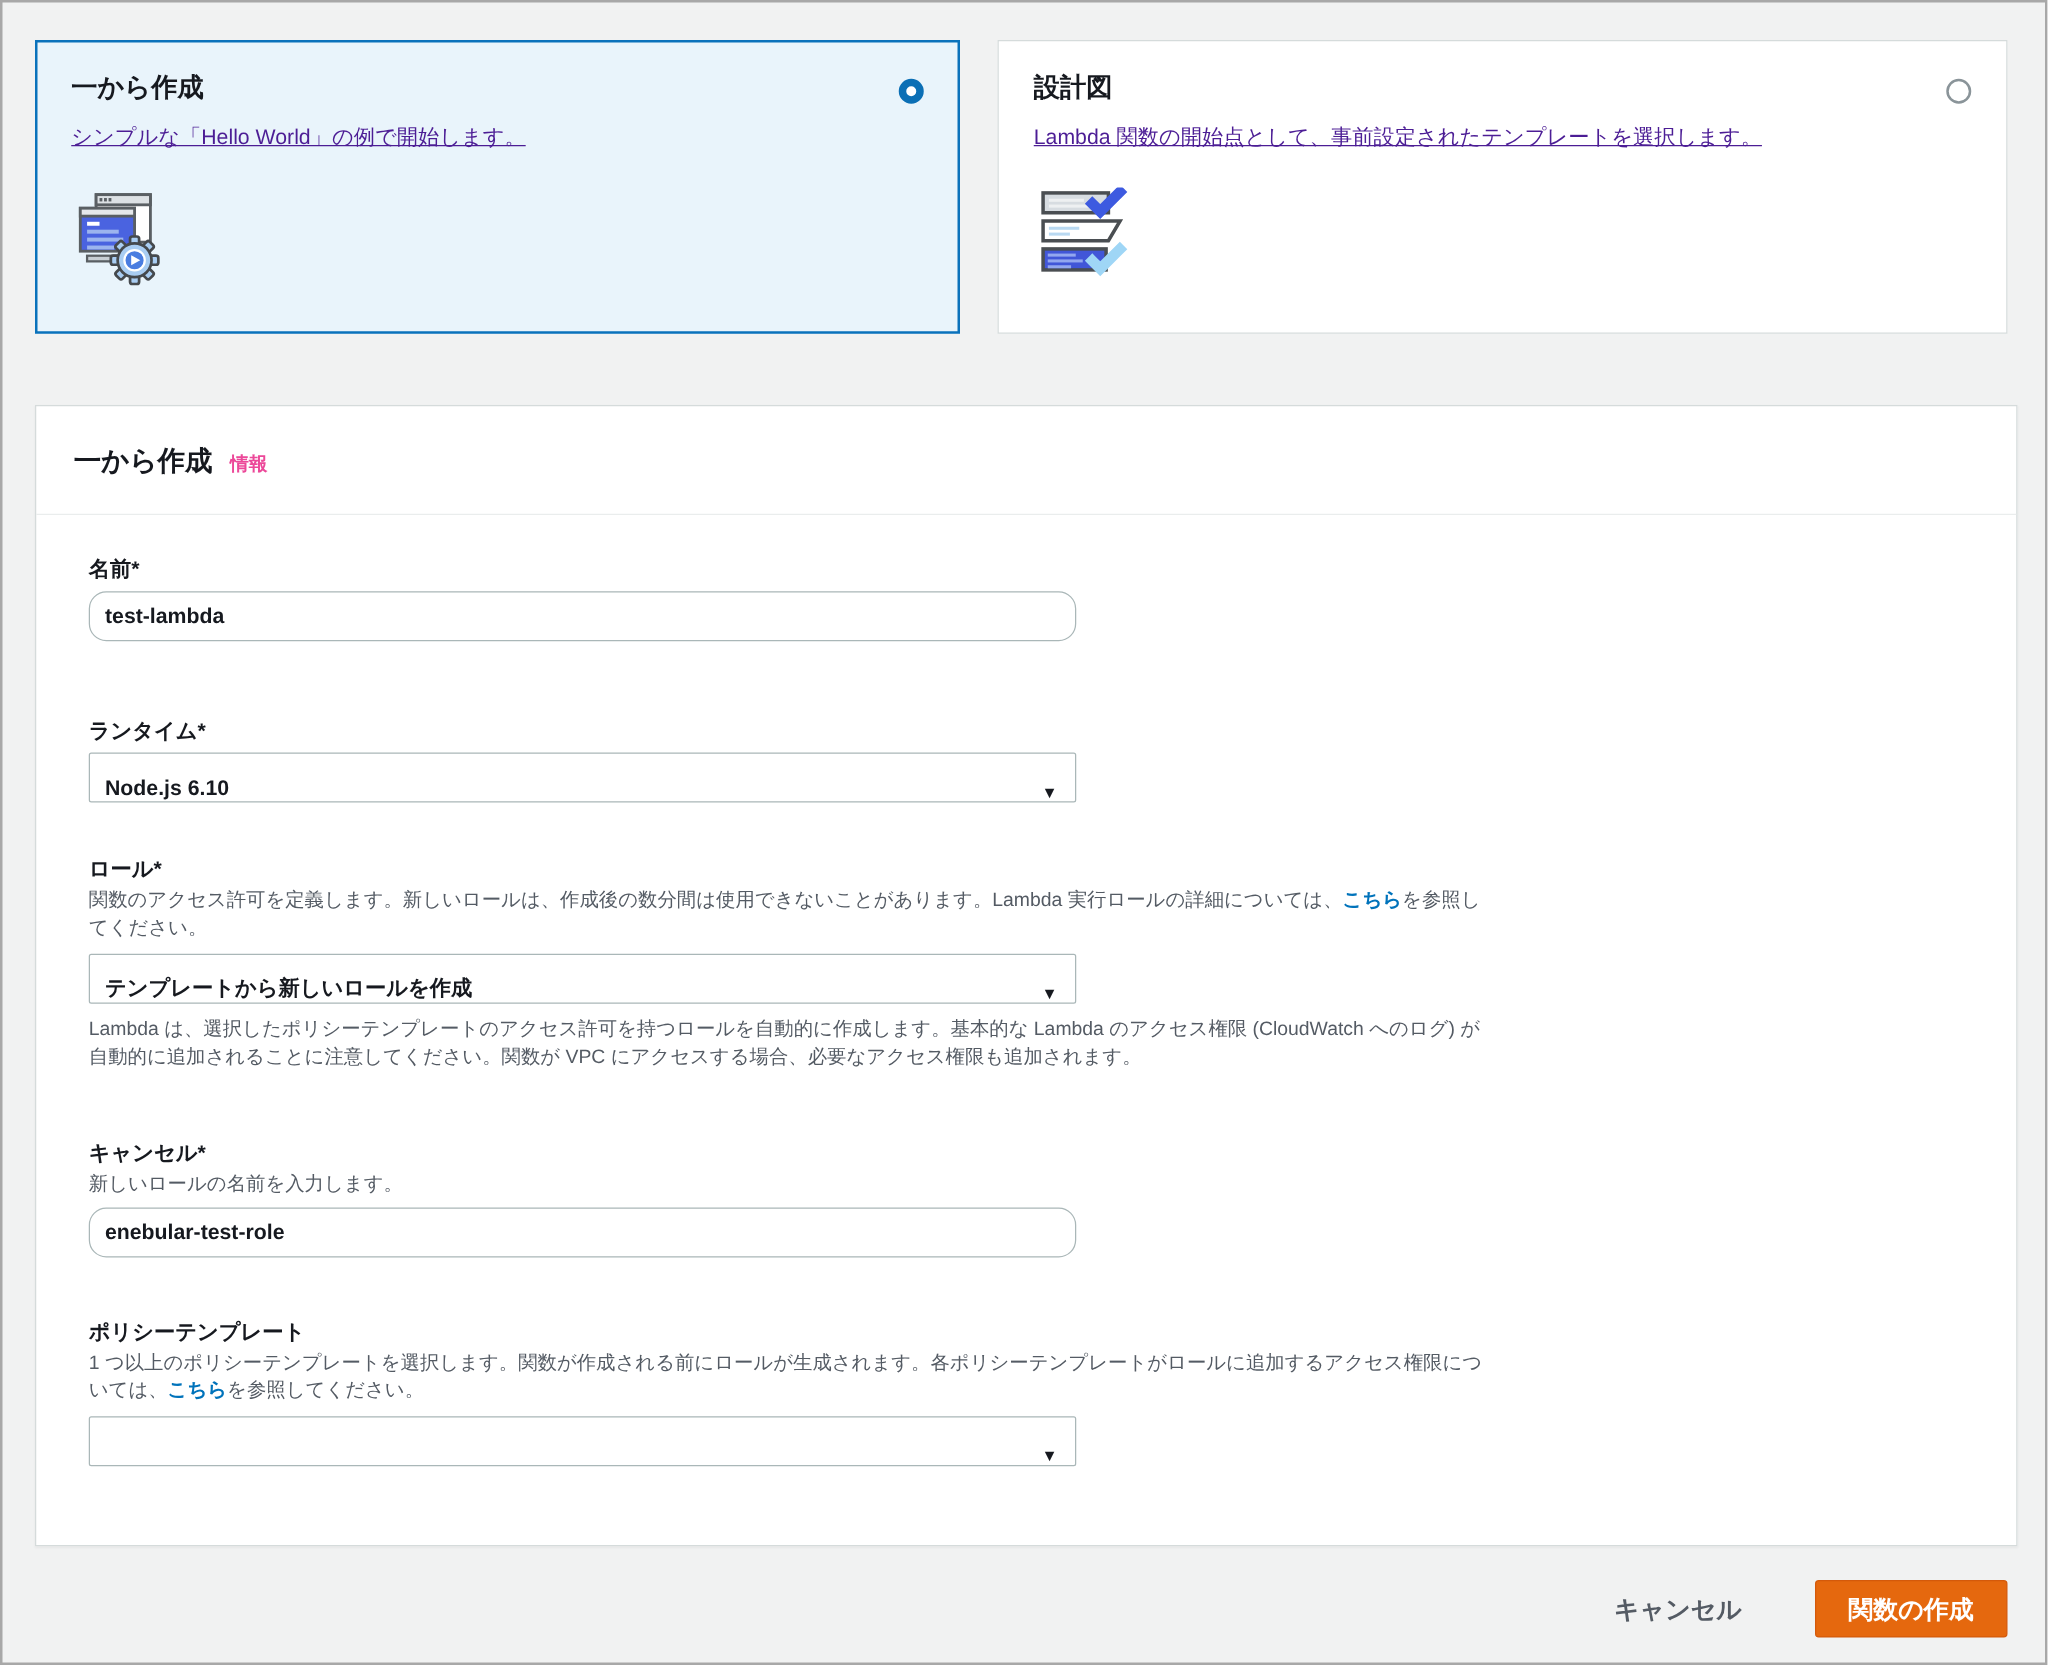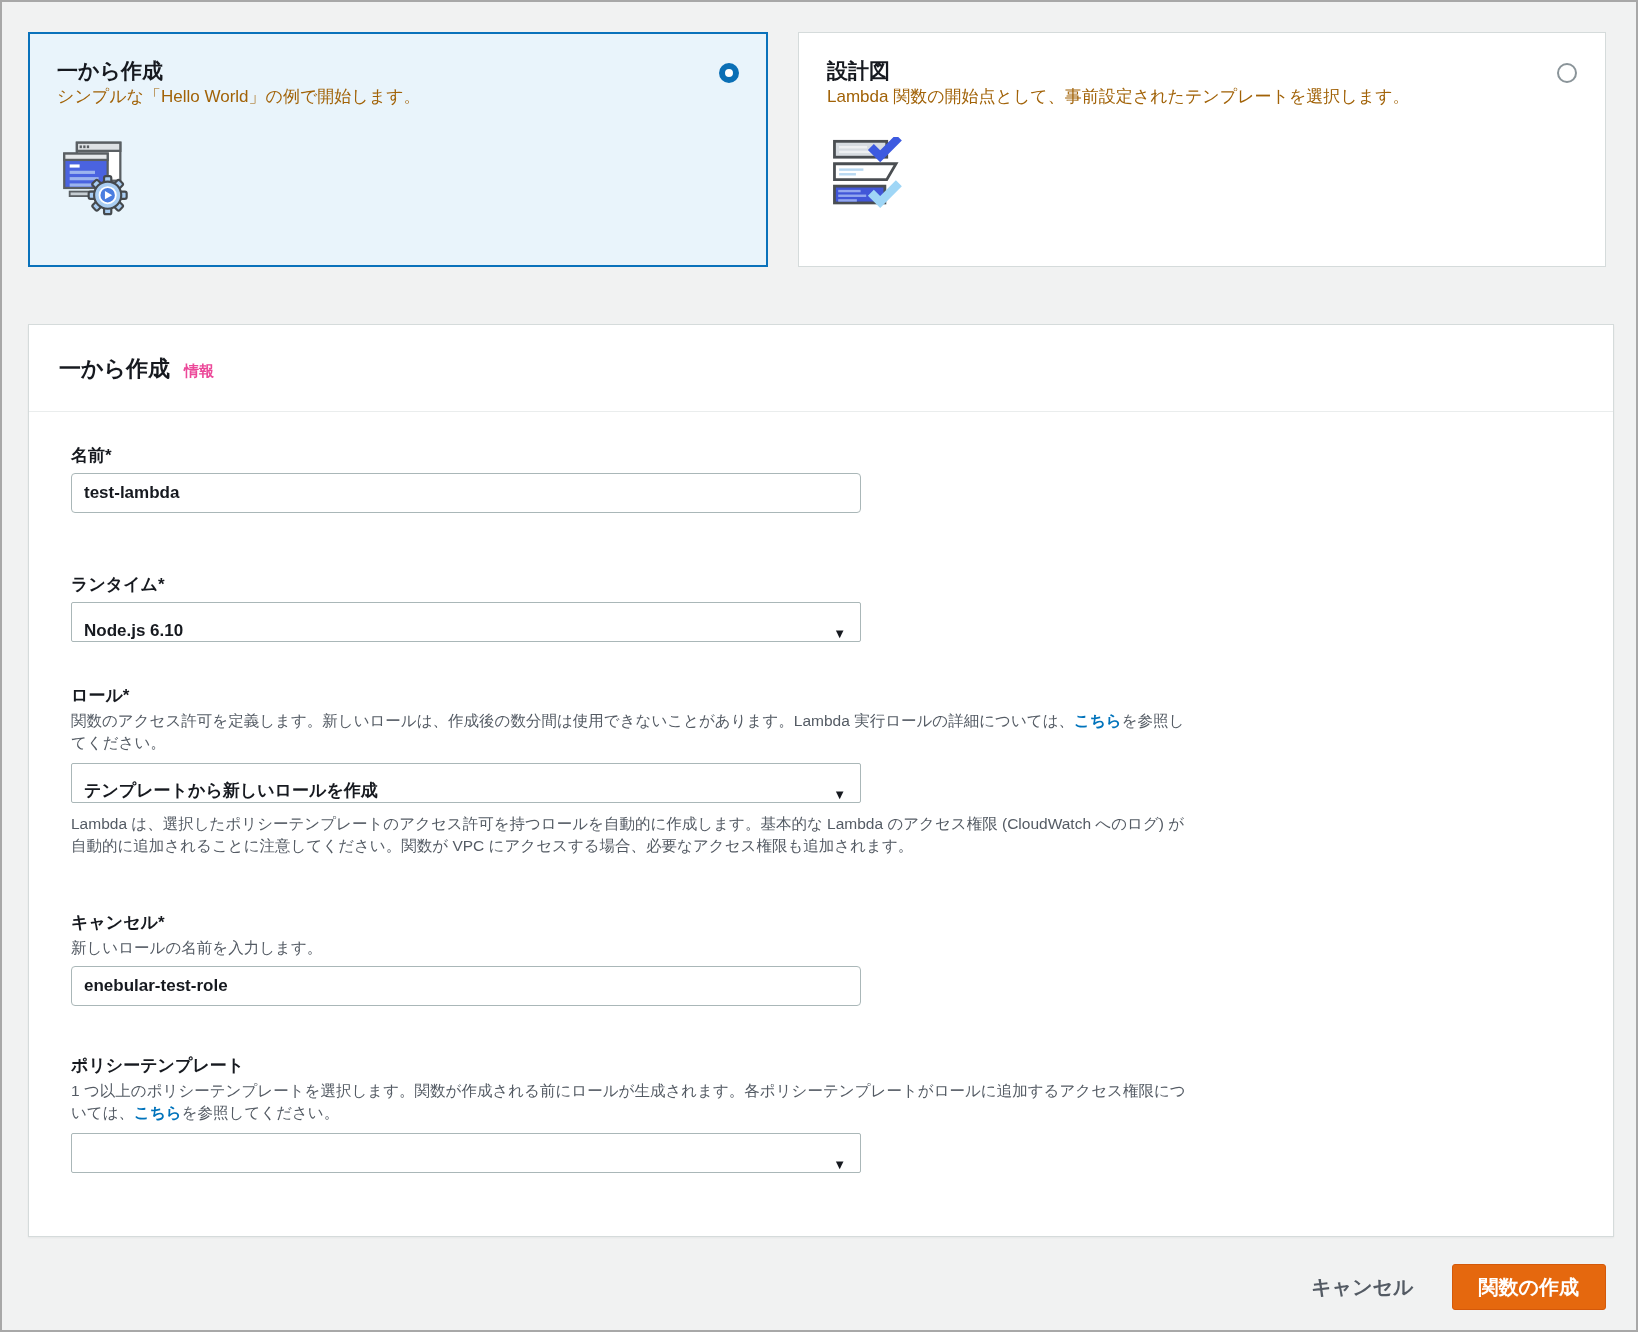--- a/index.html
+++ b/index.html
@@ -31,21 +31,21 @@
     border: 2px solid #0a72bb;
     padding: 23px 27px;
   }
   .card-scratch { width: 740px; flex: none; }
   .card-blueprint { flex: 1; }
   .card-head { display: flex; align-items: flex-start; justify-content: space-between; }
   .card-title { font-size: 21px; font-weight: 700; color: #16191f; line-height: 1.3; }
   .radio { width: 20px; height: 20px; border-radius: 50%; margin-top: 6px; flex: none; cursor: pointer; }
   .radio.on  { border: 6px solid #0b6fb5; background: #fff; }
   .radio.off { border: 2px solid #8a9499; background: #fff; }
-  .card-desc { font-size: 17px; color: #a16207; line-height: 1.55; max-width: 680px; }
+  .card-desc { margin-top: 13px; font-size: 17px; color: #4c1d95; line-height: 1.55; max-width: 680px; text-decoration: underline; }
   .card-icon { margin-top: 26px; }
 
   
   .panel {
     position: absolute; left: 26px; top: 322px; width: 1586px; height: 913px;
     background: #ffffff;
     border: 1px solid #d5dbdb;
     box-shadow: 0 1px 2px rgba(0,0,0,0.05);
   }
   .panel-header {
@@ -56,21 +56,21 @@
   .panel-title { font-size: 22px; font-weight: 700; color: #16191f; }
   .info-link { margin-left: 14px; font-size: 15px; font-weight: 700; color: #ec4899; text-decoration: none; cursor: pointer; }
   .panel-body { padding: 30px 42px 0 42px; }
 
   .field-label { font-size: 17px; font-weight: 600; color: #16191f; line-height: 24px; }
   .field-desc  { font-size: 15.5px; color: #545b64; line-height: 22px; max-width: 1125px; }
   .field-desc .inline-link { color: #0073bb; font-weight: 700; text-decoration: none; cursor: pointer; }
 
   .text-input {
     display: block; width: 790px; height: 40px;
-    border: 1px solid #aab7b8; border-radius: 4px; background: #fff;
+    border: 1px solid #aab7b8; border-radius: 14px; background: #fff;
     padding: 0 12px; font-size: 17px; font-weight: 600; color: #16191f;
     font-family: inherit; outline: none;
   }
   .select-box {
     width: 790px; height: 40px;
     border: 1px solid #aab7b8; border-radius: 2px; background: #fff;
     display: flex; align-items: flex-end; justify-content: space-between;
     padding: 0 14px 0 12px; cursor: pointer;
   }
   .select-value { font-size: 17px; font-weight: 600; color: #16191f; }
@@ -87,21 +87,21 @@
   .f-rolename { margin-top: 54px; }
   .f-rolename .field-desc { margin-top: 2px; }
   .f-rolename .text-input { margin-top: 7px; }
   .f-policy  { margin-top: 48px; }
   .f-policy .field-desc { margin-top: 2px; }
   .f-policy .select-box { margin-top: 9px; }
 
   
   .footer-actions {
     position: absolute; top: 1262px; right: 30px;
-    display: flex; align-items: center; gap: 38px; height: 46px;
+    display: flex; align-items: center; gap: 58px; height: 46px;
   }
   .cancel-btn {
     background: none; border: none; cursor: pointer;
     font-family: inherit; font-size: 20px; font-weight: 700; color: #545b64;
   }
   .submit-btn {
     height: 46px; padding: 0 26px;
     background: #e5680e; border: 1px solid #d4590a; border-radius: 3px;
     font-family: Liberation Sans, sans-serif; font-size: 20px; font-weight: 700; color: #ffffff;
     cursor: pointer;

